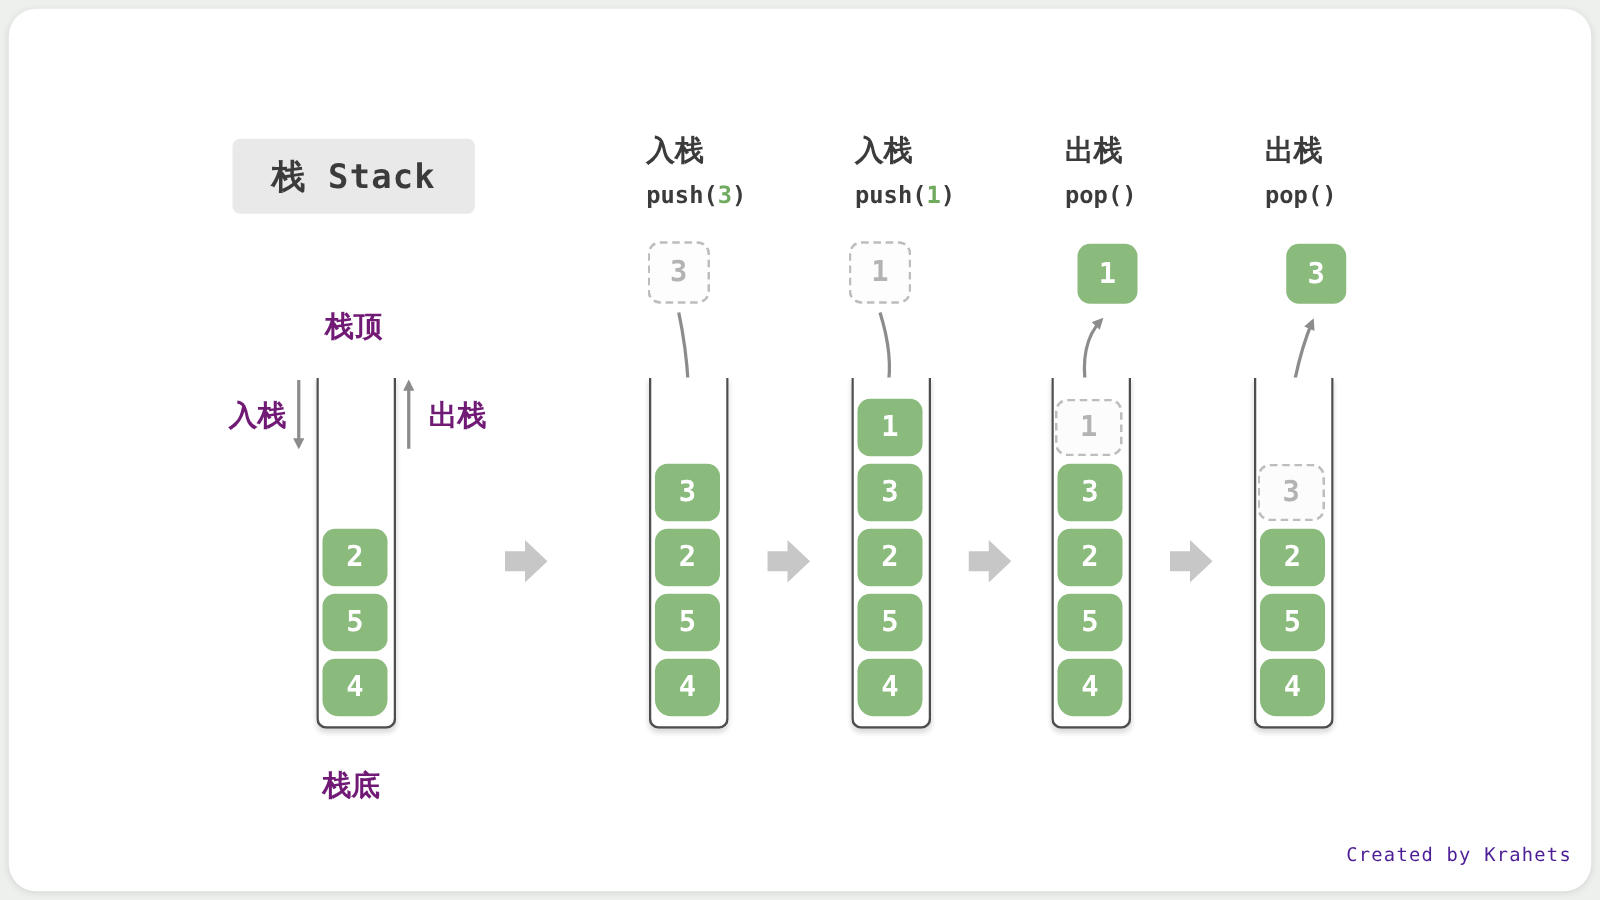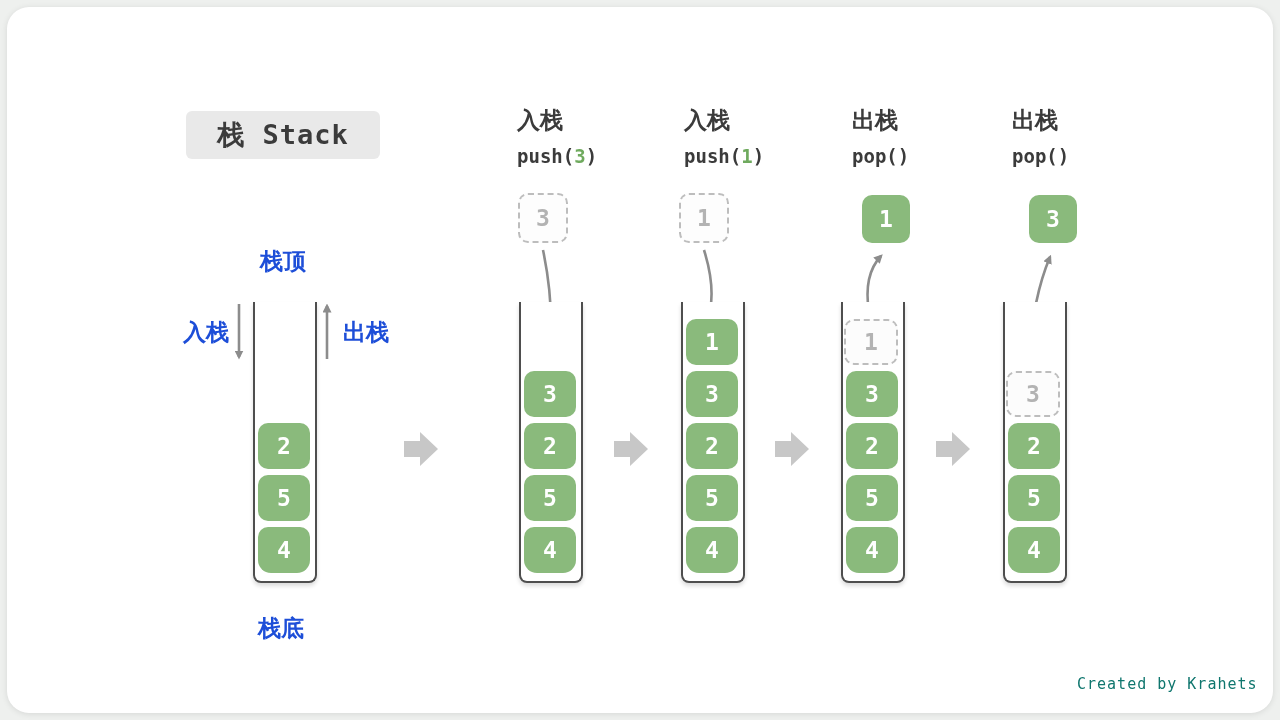--- a/index.html
+++ b/index.html
@@ -8,34 +8,34 @@
     background:#eef0ee;overflow:hidden;
     font-family:"Liberation Sans","DejaVu Sans",sans-serif;
   }
   .card{
     position:absolute;left:7px;top:7px;width:1266px;height:706px;
     background:#ffffff;border-radius:22px;
     box-shadow:0 1px 6px rgba(0,0,0,0.10);
   }
   .overlay{position:absolute;left:0;top:0;width:1266px;height:706px;pointer-events:none;}
   .title-box{
-    position:absolute;left:179px;top:104px;width:194px;height:48px;
+    position:absolute;left:179px;top:104px;width:194px;height:60px;
     background:#e9e9e9;border-radius:6px;
     display:flex;align-items:center;justify-content:center;
     font-family:"DejaVu Sans Mono","Liberation Mono",monospace;
     font-size:27px;font-weight:700;color:#3b3b3b;letter-spacing:1px;
   }
   .col-head{position:absolute;top:99px;color:#3b3b3b;}
   .col-head .act{font-size:23px;font-weight:700;line-height:28px;}
   .col-head .code{
     font-family:"DejaVu Sans Mono","Liberation Mono",monospace;
     font-size:19px;font-weight:700;line-height:28px;margin-top:8px;
   }
   .col-head .code .arg{color:#6faa5e;}
-  .lbl{position:absolute;font-size:23px;font-weight:700;color:#1d4ed8;}
+  .lbl{position:absolute;font-size:23px;font-weight:700;color:#701a75;}
   .well{
     position:absolute;top:295px;width:60px;height:279px;background:#ffffff;
     border-left:2px solid #4e4e4e;border-right:2px solid #4e4e4e;
     border-bottom:2px solid #4e4e4e;border-radius:0 0 8px 8px;
     box-shadow:0 3px 4px rgba(0,0,0,0.14);
   }
   .box{
     position:absolute;left:3px;width:52px;height:46px;border-radius:10px;
     background:#8aba7c;color:#ffffff;
     font-family:"DejaVu Sans Mono","Liberation Mono",monospace;
@@ -52,21 +52,21 @@
     position:absolute;width:48px;height:48px;border-radius:10px;
     display:flex;align-items:center;justify-content:center;
     font-family:"DejaVu Sans Mono","Liberation Mono",monospace;
     font-size:23px;font-weight:700;
   }
   .fbox.dashed{background:#fdfdfd;border:2px dashed #bdbdbd;color:#b3b3b3;width:46px;height:46px;}
   .fbox.solid{background:#8aba7c;color:#ffffff;}
   .credit{
     position:absolute;left:1070px;top:668px;
     font-family:"DejaVu Sans Mono","Liberation Mono",monospace;
-    font-size:15px;color:#0f766e;letter-spacing:1px;
+    font-size:15px;color:#4c1d95;letter-spacing:1px;
   }
 </style>
 </head>
 <body>
 
 <div class="canvas">
   <div class="card">
 
     <svg class="overlay" viewBox="0 0 1266 706" xmlns="http://www.w3.org/2000/svg">
       <defs>

